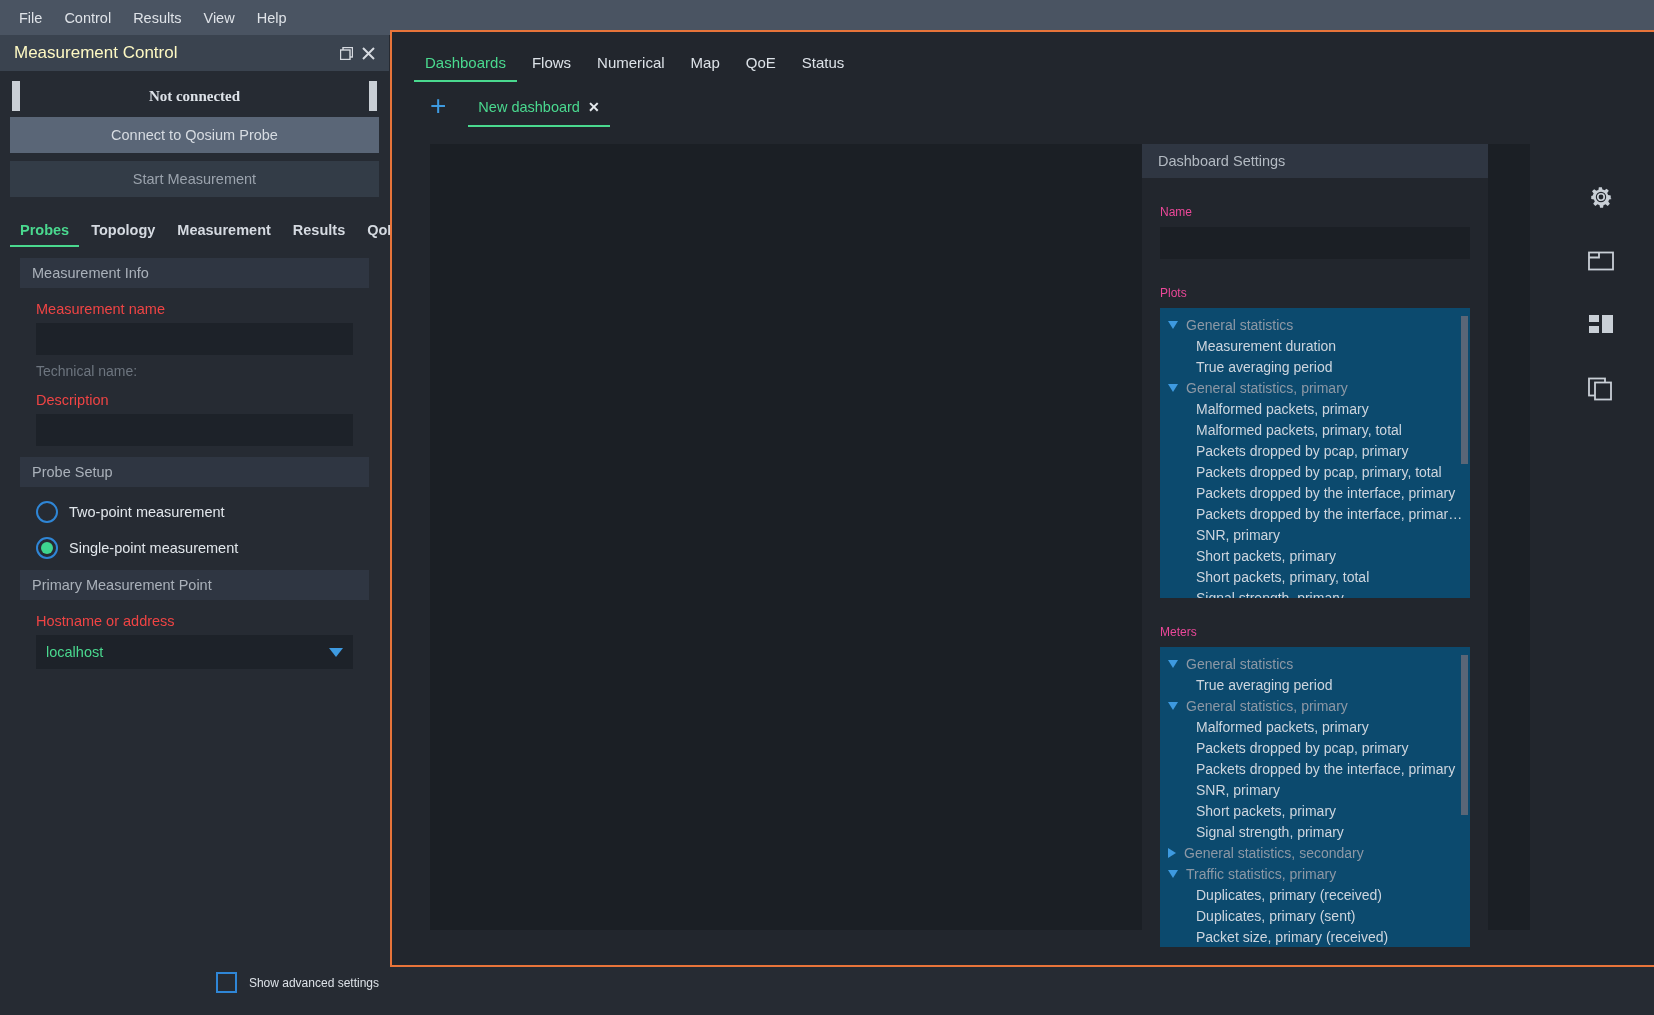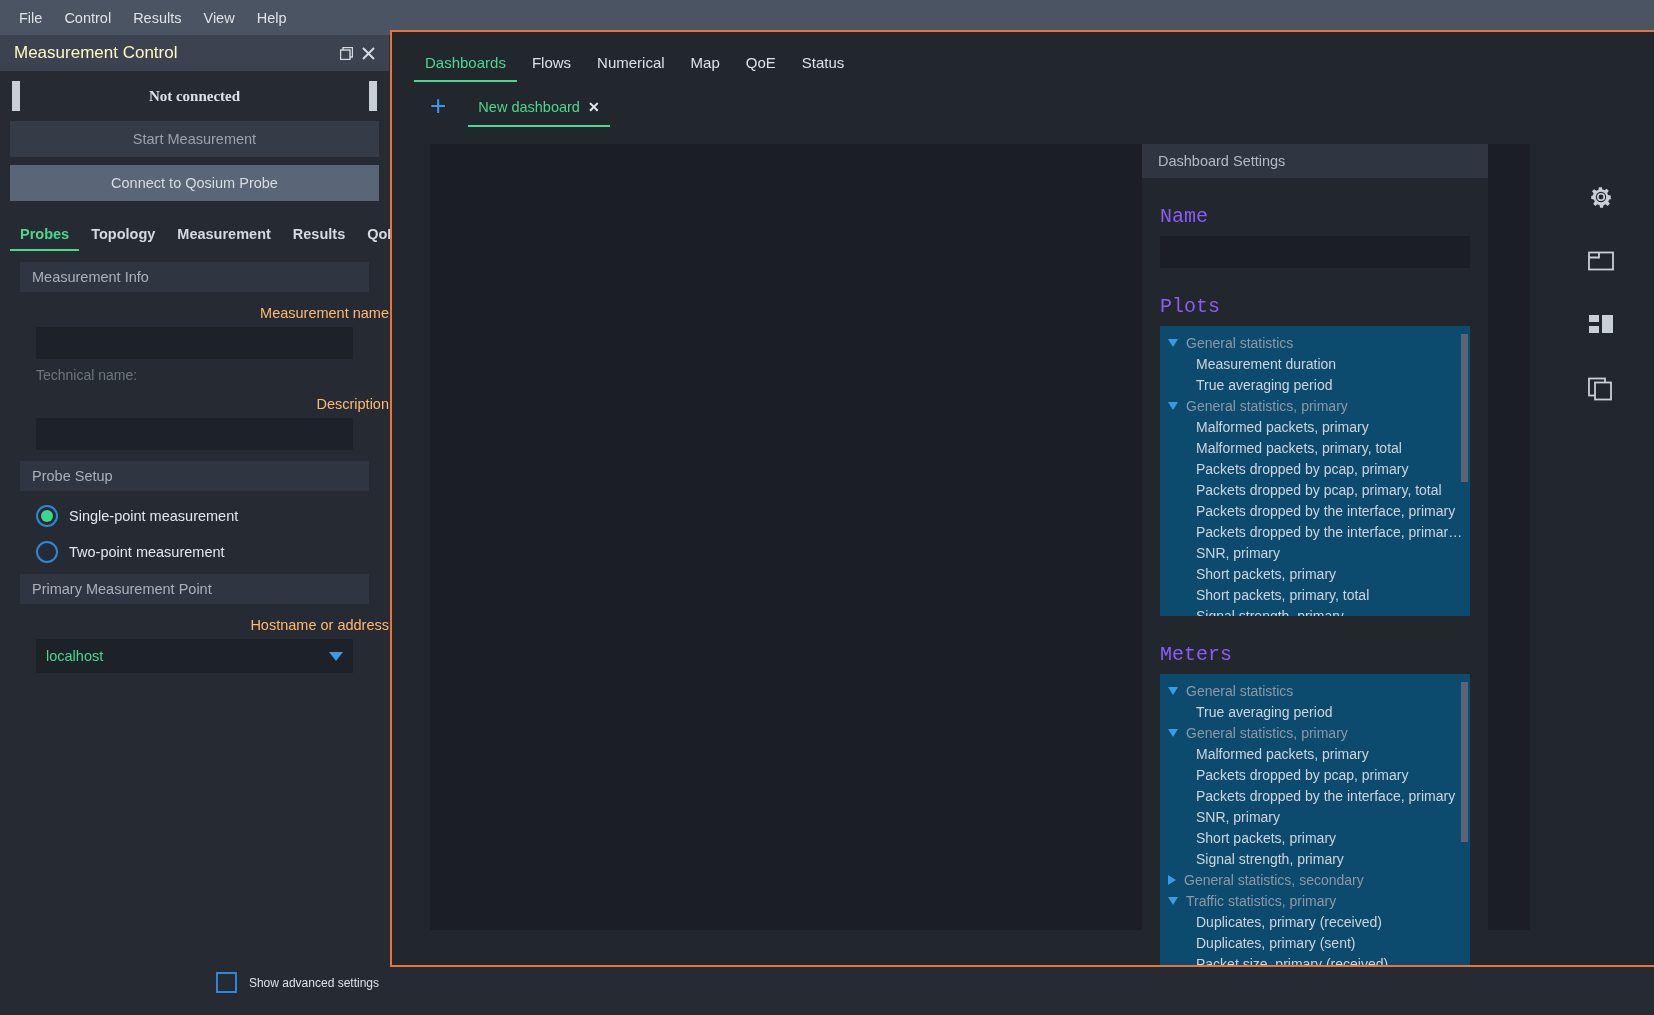--- a/index.html
+++ b/index.html
@@ -87,21 +87,21 @@
   .ltab.active { color: #4ad98f; border-bottom-color: #4ad98f; }
 
   
   .section-hdr {
     margin: 11px 20px 0 20px; height: 30px;
     background: #2f3642;
     display: flex; align-items: center; padding-left: 12px;
     color: #aab1ba; font-size: 14.5px;
   }
   .field-label {
-    color: #fdba74; font-size: 14.5px; margin: 13px 0 6px 36px; text-align: right;
+    color: #ef4444; font-size: 14.5px; margin: 13px 0 6px 36px;
   }
   .text-input {
     margin: 0 36px; height: 32px; background: #1d2229;
     border: none; outline: none;
     color: #d7dce2; font-size: 14px; padding: 0 8px;
     width: calc(100% - 72px);
     font-family: "Liberation Sans", sans-serif;
   }
   .muted-note {
     color: #6d757f; font-size: 14px; margin: 8px 0 0 36px;
@@ -193,21 +193,21 @@
     position: absolute; left: 750px; top: 112px;
     width: 346px; height: 786px;
     background: #22262d;
   }
   #ds-hdr {
     height: 34px; background: #2f3642;
     display: flex; align-items: center; padding-left: 16px;
     color: #b3bac2; font-size: 14.5px;
   }
   .ds-label {
-    color: #8b5cf6; font-size: 20px; margin: 27px 0 8px 18px; font-family: Liberation Mono, monospace;
+    color: #ec4899; font-size: 12px; margin: 27px 0 8px 18px;
   }
   #ds-name-input {
     margin: 0 18px 0 18px; height: 32px; width: calc(100% - 36px);
     background: #1b1f25; border: none; outline: none;
     color: #d7dce2; font-size: 14px; padding: 0 8px;
     font-family: "Liberation Sans", sans-serif;
   }
   .tree-wrap {
     position: relative; margin: 6px 18px 0 18px; background: #0c4a6e;
     overflow: hidden;
@@ -279,48 +279,48 @@
       </svg>
     </div>
   </div>
 
   <div id="status-row">
     <div class="status-bar-left"></div>
     <div id="status-text">Not connected</div>
     <div class="status-bar-right"></div>
   </div>
 
+  <div class="big-btn" id="connect-btn">Connect to Qosium Probe</div>
   <div class="big-btn" id="start-btn">Start Measurement</div>
-  <div class="big-btn" id="connect-btn">Connect to Qosium Probe</div>
 
   <div id="left-tabs">
     <div class="ltab active">Probes</div>
     <div class="ltab">Topology</div>
     <div class="ltab">Measurement</div>
     <div class="ltab">Results</div>
     <div class="ltab">QoE</div>
   </div>
 
   <div class="section-hdr">Measurement Info</div>
   <div class="field-label">Measurement name</div>
   <input class="text-input" type="text" value="" style="">
   <div class="muted-note">Technical name:</div>
   <div class="field-label">Description</div>
   <input class="text-input" type="text" value="" style="">
 
   <div class="section-hdr">Probe Setup</div>
   <div class="radio-row">
+    <div class="radio"></div>
+    <div class="lbl">Two-point measurement</div>
+  </div>
+  <div class="radio-row">
     <div class="radio">
         <div class="dot"></div>
       </div>
     <div class="lbl">Single-point measurement</div>
-  </div>
-  <div class="radio-row">
-    <div class="radio"></div>
-    <div class="lbl">Two-point measurement</div>
   </div>
 
   <div class="section-hdr">Primary Measurement Point</div>
   <div class="field-label">Hostname or address</div>
   <div class="combo">
     <div class="val">localhost</div>
     <div class="arrow"></div>
   </div>
 
   <div id="adv-row">

